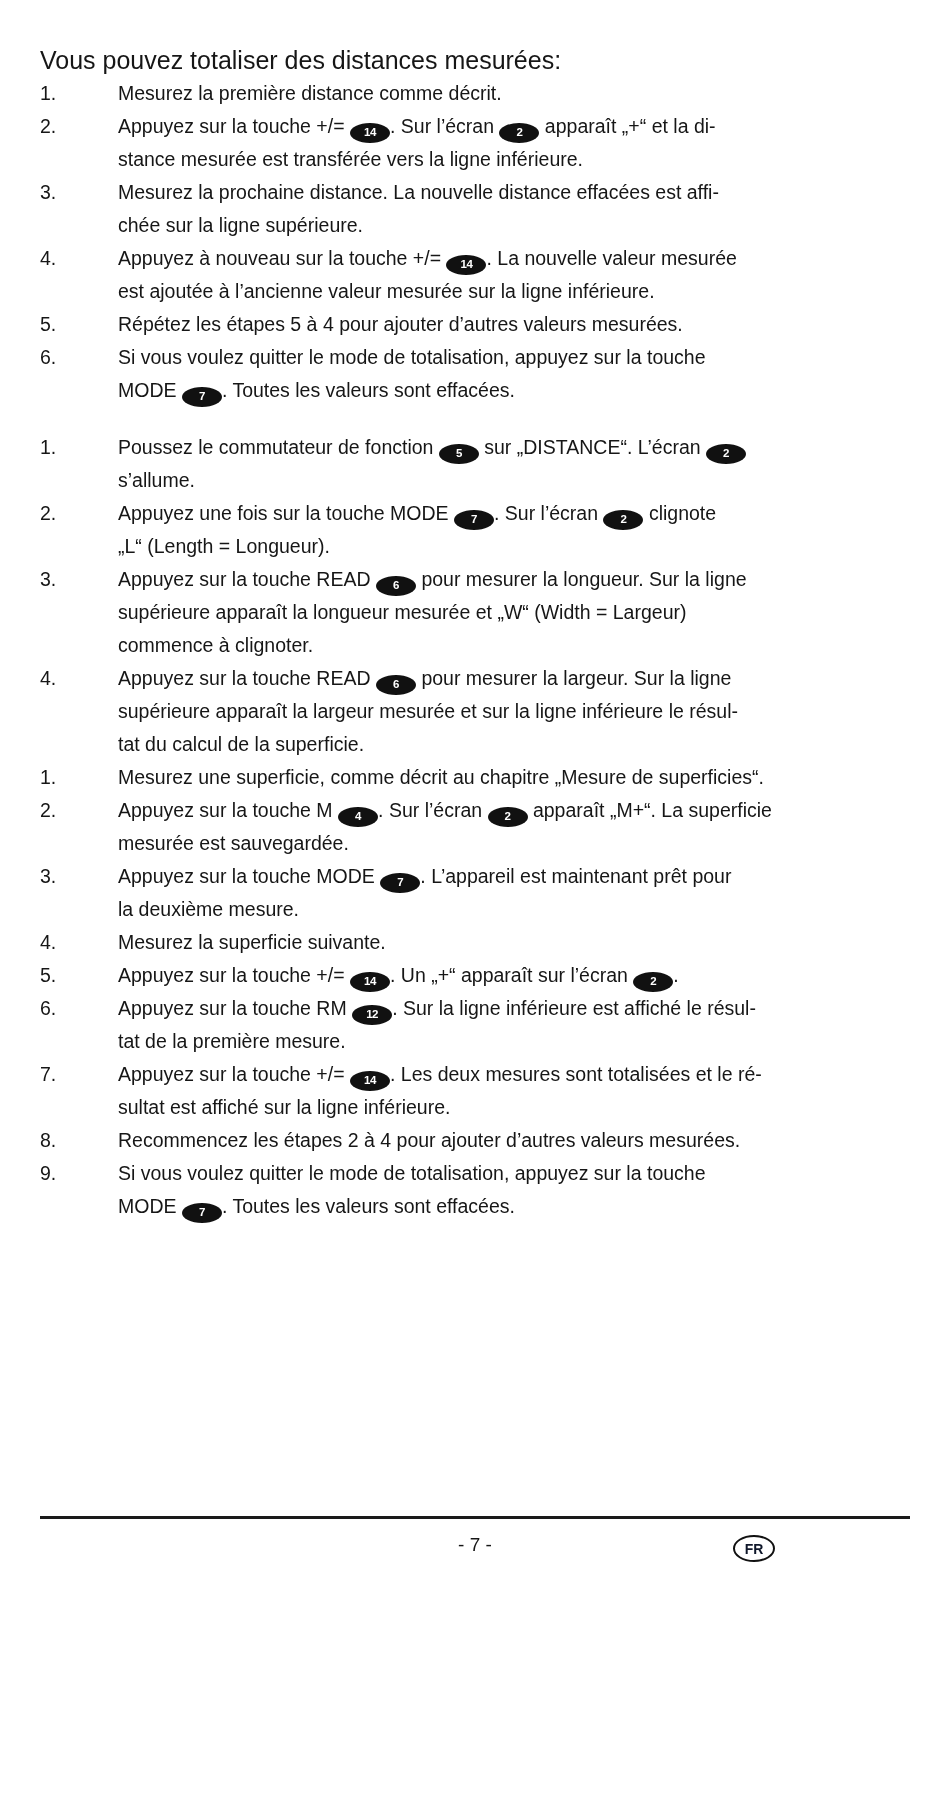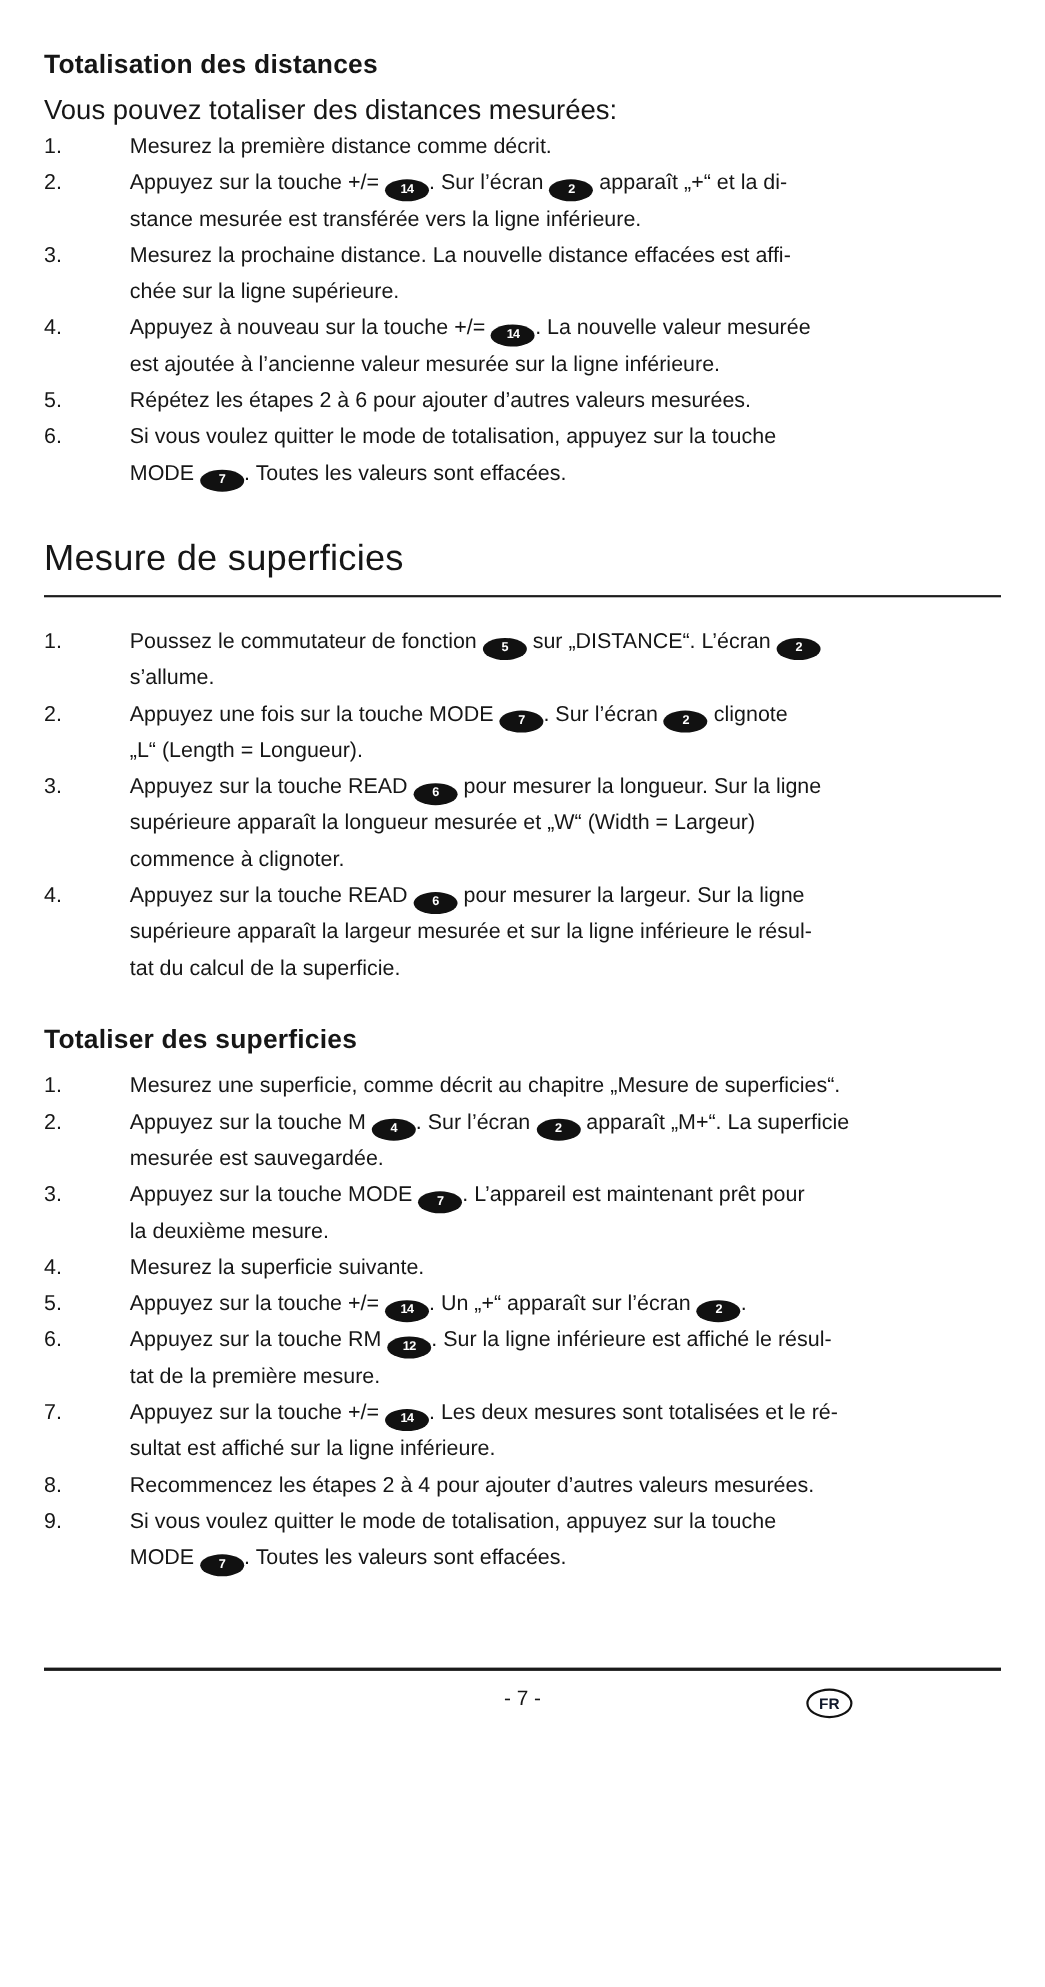--- a/index.html
+++ b/index.html
@@ -63,21 +63,20 @@
     display: flex; align-items: center; justify-content: center;
     font-size: 14px; font-weight: 700; color: #0f172a;
   }
 </style>
 </head>
 <body>
 
 <div class="page">
   <div class="content">
 
-    <h2 class="sec-title">Totalisation des distances</h2>
     <p class="intro">Vous pouvez totaliser des distances mesurées:</p>
 
     <div class="list">
       <div class="item">
         <span class="num">1.</span>
         <span class="txt">Mesurez la première distance comme décrit.</span>
       </div>
       <div class="item">
         <span class="num">2.</span>
         <span class="txt">Appuyez sur la touche +/= <span class="badge">14</span>. Sur l’écran <span class="badge">2</span> apparaît „+“ et la di-
@@ -88,30 +87,29 @@
         <span class="txt">Mesurez la prochaine distance. La nouvelle distance effacées est affi-
 chée sur la ligne supérieure.</span>
       </div>
       <div class="item">
         <span class="num">4.</span>
         <span class="txt">Appuyez à nouveau sur la touche +/= <span class="badge">14</span>. La nouvelle valeur mesurée
 est ajoutée à l’ancienne valeur mesurée sur la ligne inférieure.</span>
       </div>
       <div class="item">
         <span class="num">5.</span>
-        <span class="txt">Répétez les étapes 2 à 6 pour ajouter d’autres valeurs mesurées.</span>
+        <span class="txt">Répétez les étapes 5 à 4 pour ajouter d’autres valeurs mesurées.</span>
       </div>
       <div class="item">
         <span class="num">6.</span>
         <span class="txt">Si vous voulez quitter le mode de totalisation, appuyez sur la touche
 MODE <span class="badge">7</span>. Toutes les valeurs sont effacées.</span>
       </div>
     </div>
 
-    <h1 class="big-title">Mesure de superficies</h1>
 
     <div class="list after-big">
       <div class="item">
         <span class="num">1.</span>
         <span class="txt">Poussez le commutateur de fonction <span class="badge">5</span> sur „DISTANCE“. L’écran <span class="badge">2</span>
 s’allume.</span>
       </div>
       <div class="item">
         <span class="num">2.</span>
         <span class="txt">Appuyez une fois sur la touche MODE <span class="badge">7</span>. Sur l’écran <span class="badge">2</span> clignote
@@ -124,21 +122,20 @@
 commence à clignoter.</span>
       </div>
       <div class="item">
         <span class="num">4.</span>
         <span class="txt">Appuyez sur la touche READ <span class="badge">6</span> pour mesurer la largeur. Sur la ligne
 supérieure apparaît la largeur mesurée et sur la ligne inférieure le résul-
 tat du calcul de la superficie.</span>
       </div>
     </div>
 
-    <h2 class="sec-title mt">Totaliser des superficies</h2>
 
     <div class="list">
       <div class="item">
         <span class="num">1.</span>
         <span class="txt">Mesurez une superficie, comme décrit au chapitre „Mesure de superficies“.</span>
       </div>
       <div class="item">
         <span class="num">2.</span>
         <span class="txt">Appuyez sur la touche M <span class="badge">4</span>. Sur l’écran <span class="badge">2</span> apparaît „M+“. La superficie
 mesurée est sauvegardée.</span>

